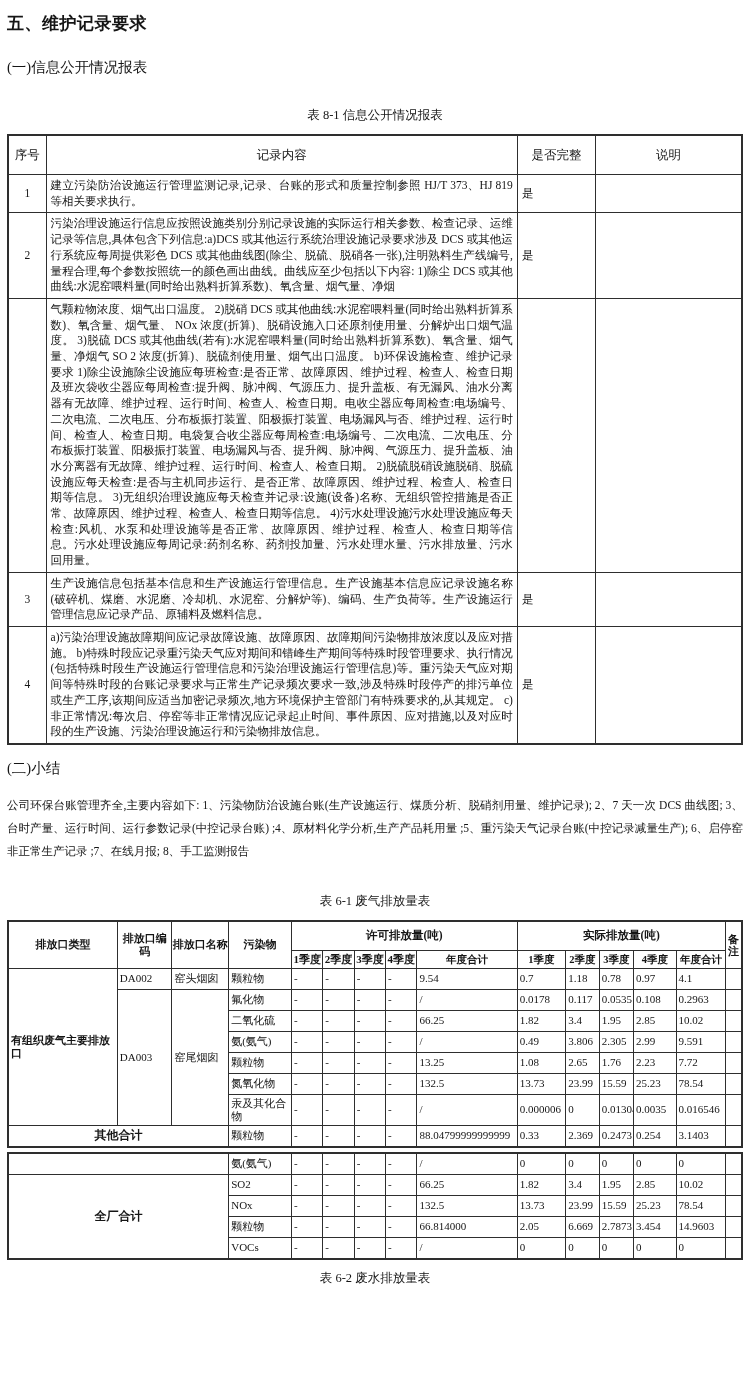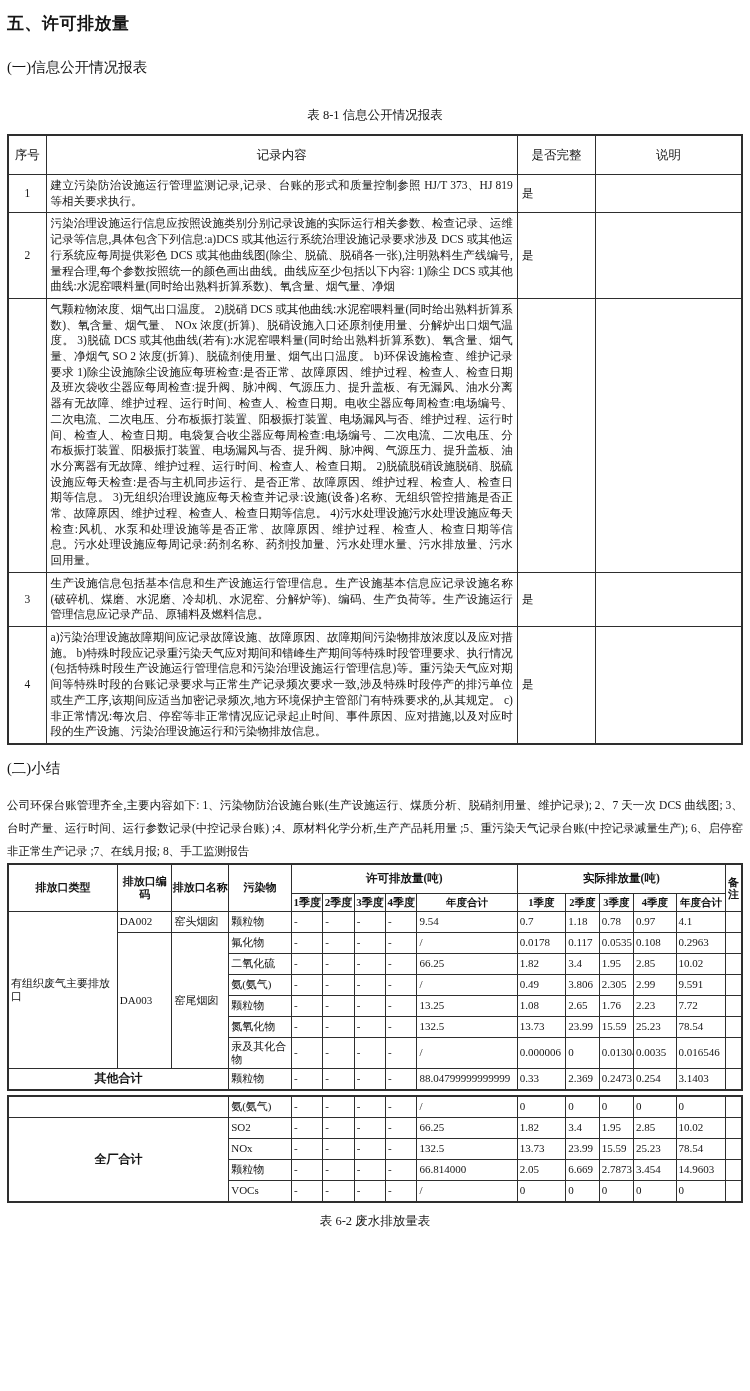--- a/index.html
+++ b/index.html
@@ -34,39 +34,39 @@
   .t51 td.yes { text-align:left; padding-left:4px; }
 
   
   .emis th { font-size:11px; font-weight:bold; text-align:center; padding:2px 0; line-height:13px; }
   .emis th.qp { font-size:11px; padding:1px 0; }
   .emis th.qa, .emis th.an { font-size:10.5px; white-space:nowrap; overflow:hidden; }
   .emis th.grp { height:24px; font-size:11.5px; }
   .emis td { font-size:11px; line-height:13px; padding:2px 2px; height:16px;
              text-align:left; vertical-align:middle; overflow:hidden; }
   .emis td.num { white-space:nowrap; }
-  .emis td.typecell { vertical-align:middle; }
+  .emis td.typecell { vertical-align:middle;font-weight:bold; }
   .emis td.total { text-align:center; font-weight:bold; font-size:12px; }
   .emis th.rm { padding:0; line-height:12px; }
   .t61b { margin-top:4px; }
 
   p.summary {
     font-size:11.5px; line-height:23px; margin:16px 0 0 0; text-align:justify;
   }
 
   .mt-cap1 { margin-top:34px; }
   .mt-cap2 { margin-top:28px; }
   .mt-sub  { margin-top:26px; }
 </style>
 </head>
 <body>
 
 <div class="page">
 
-  <h1 class="sec">五、许可排放量</h1>
+  <h1 class="sec">五、维护记录要求</h1>
   <h2 class="sub">(一)信息公开情况报表</h2>
 
   <p class="caption mt-cap1">表 8-1 信息公开情况报表</p>
 
   <table class="t51">
     <colgroup>
         <col style="width:38px">
         <col style="width:470px">
         <col style="width:78px">
         <col style="width:146px">
@@ -110,20 +110,21 @@
         <td class="yes">是</td>
         <td></td>
       </tr>
     </tbody>
   </table>
 
   <h2 class="sub" style="margin-top:14px">(二)小结</h2>
   <p class="summary">公司环保台账管理齐全,主要内容如下: 1、污染物防治设施台账(生产设施运行、煤质分析、脱硝剂用量、维护记录); 2、7 天一次 DCS 曲线图; 3、台时产量、运行时间、运行参数记录(中控记录台账) ;4、原材料化学分析,生产产品耗用量 ;5、重污染天气记录台账(中控记录减量生产); 6、启停窑非正常生产记录 ;7、在线月报; 8、手工监测报告</p>
 
 
+  <p class="caption mt-cap2">表 6-1 废气排放量表</p>
 
   <table class="emis t61">
     <colgroup>
       <col style="width:108px">
         <col style="width:54px">
         <col style="width:56px">
         <col style="width:62px">
       <col style="width:31px">
         <col style="width:31px">
         <col style="width:31px">

